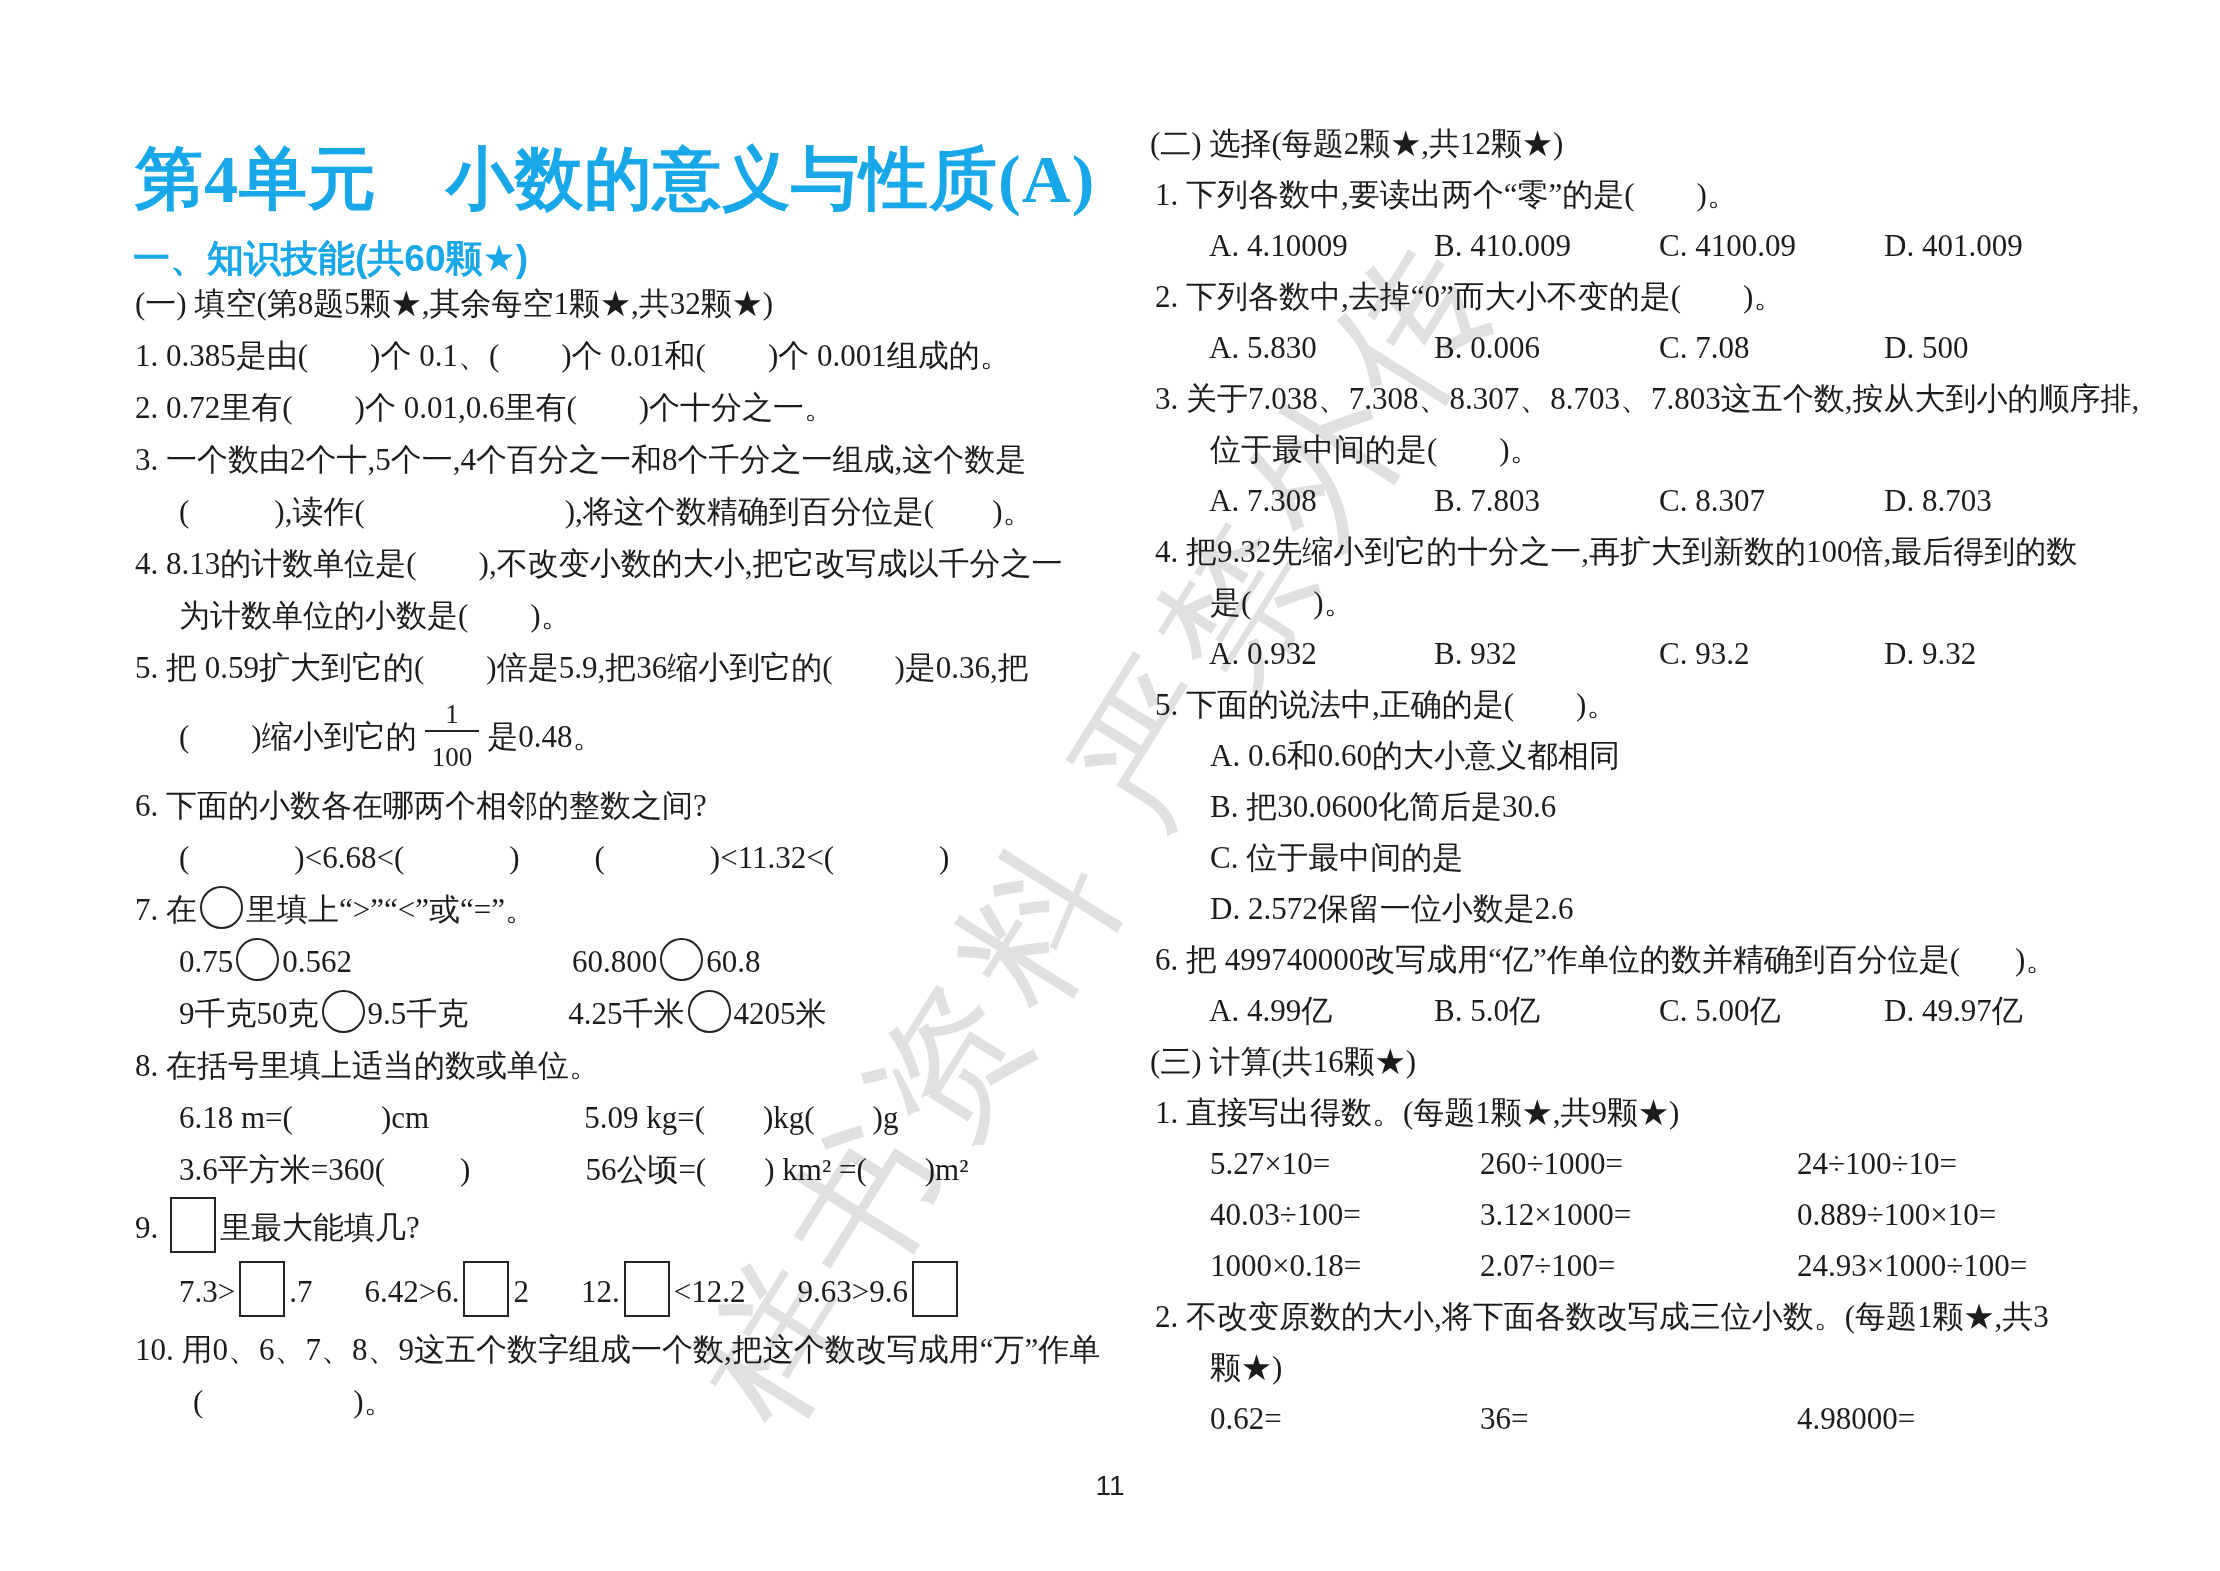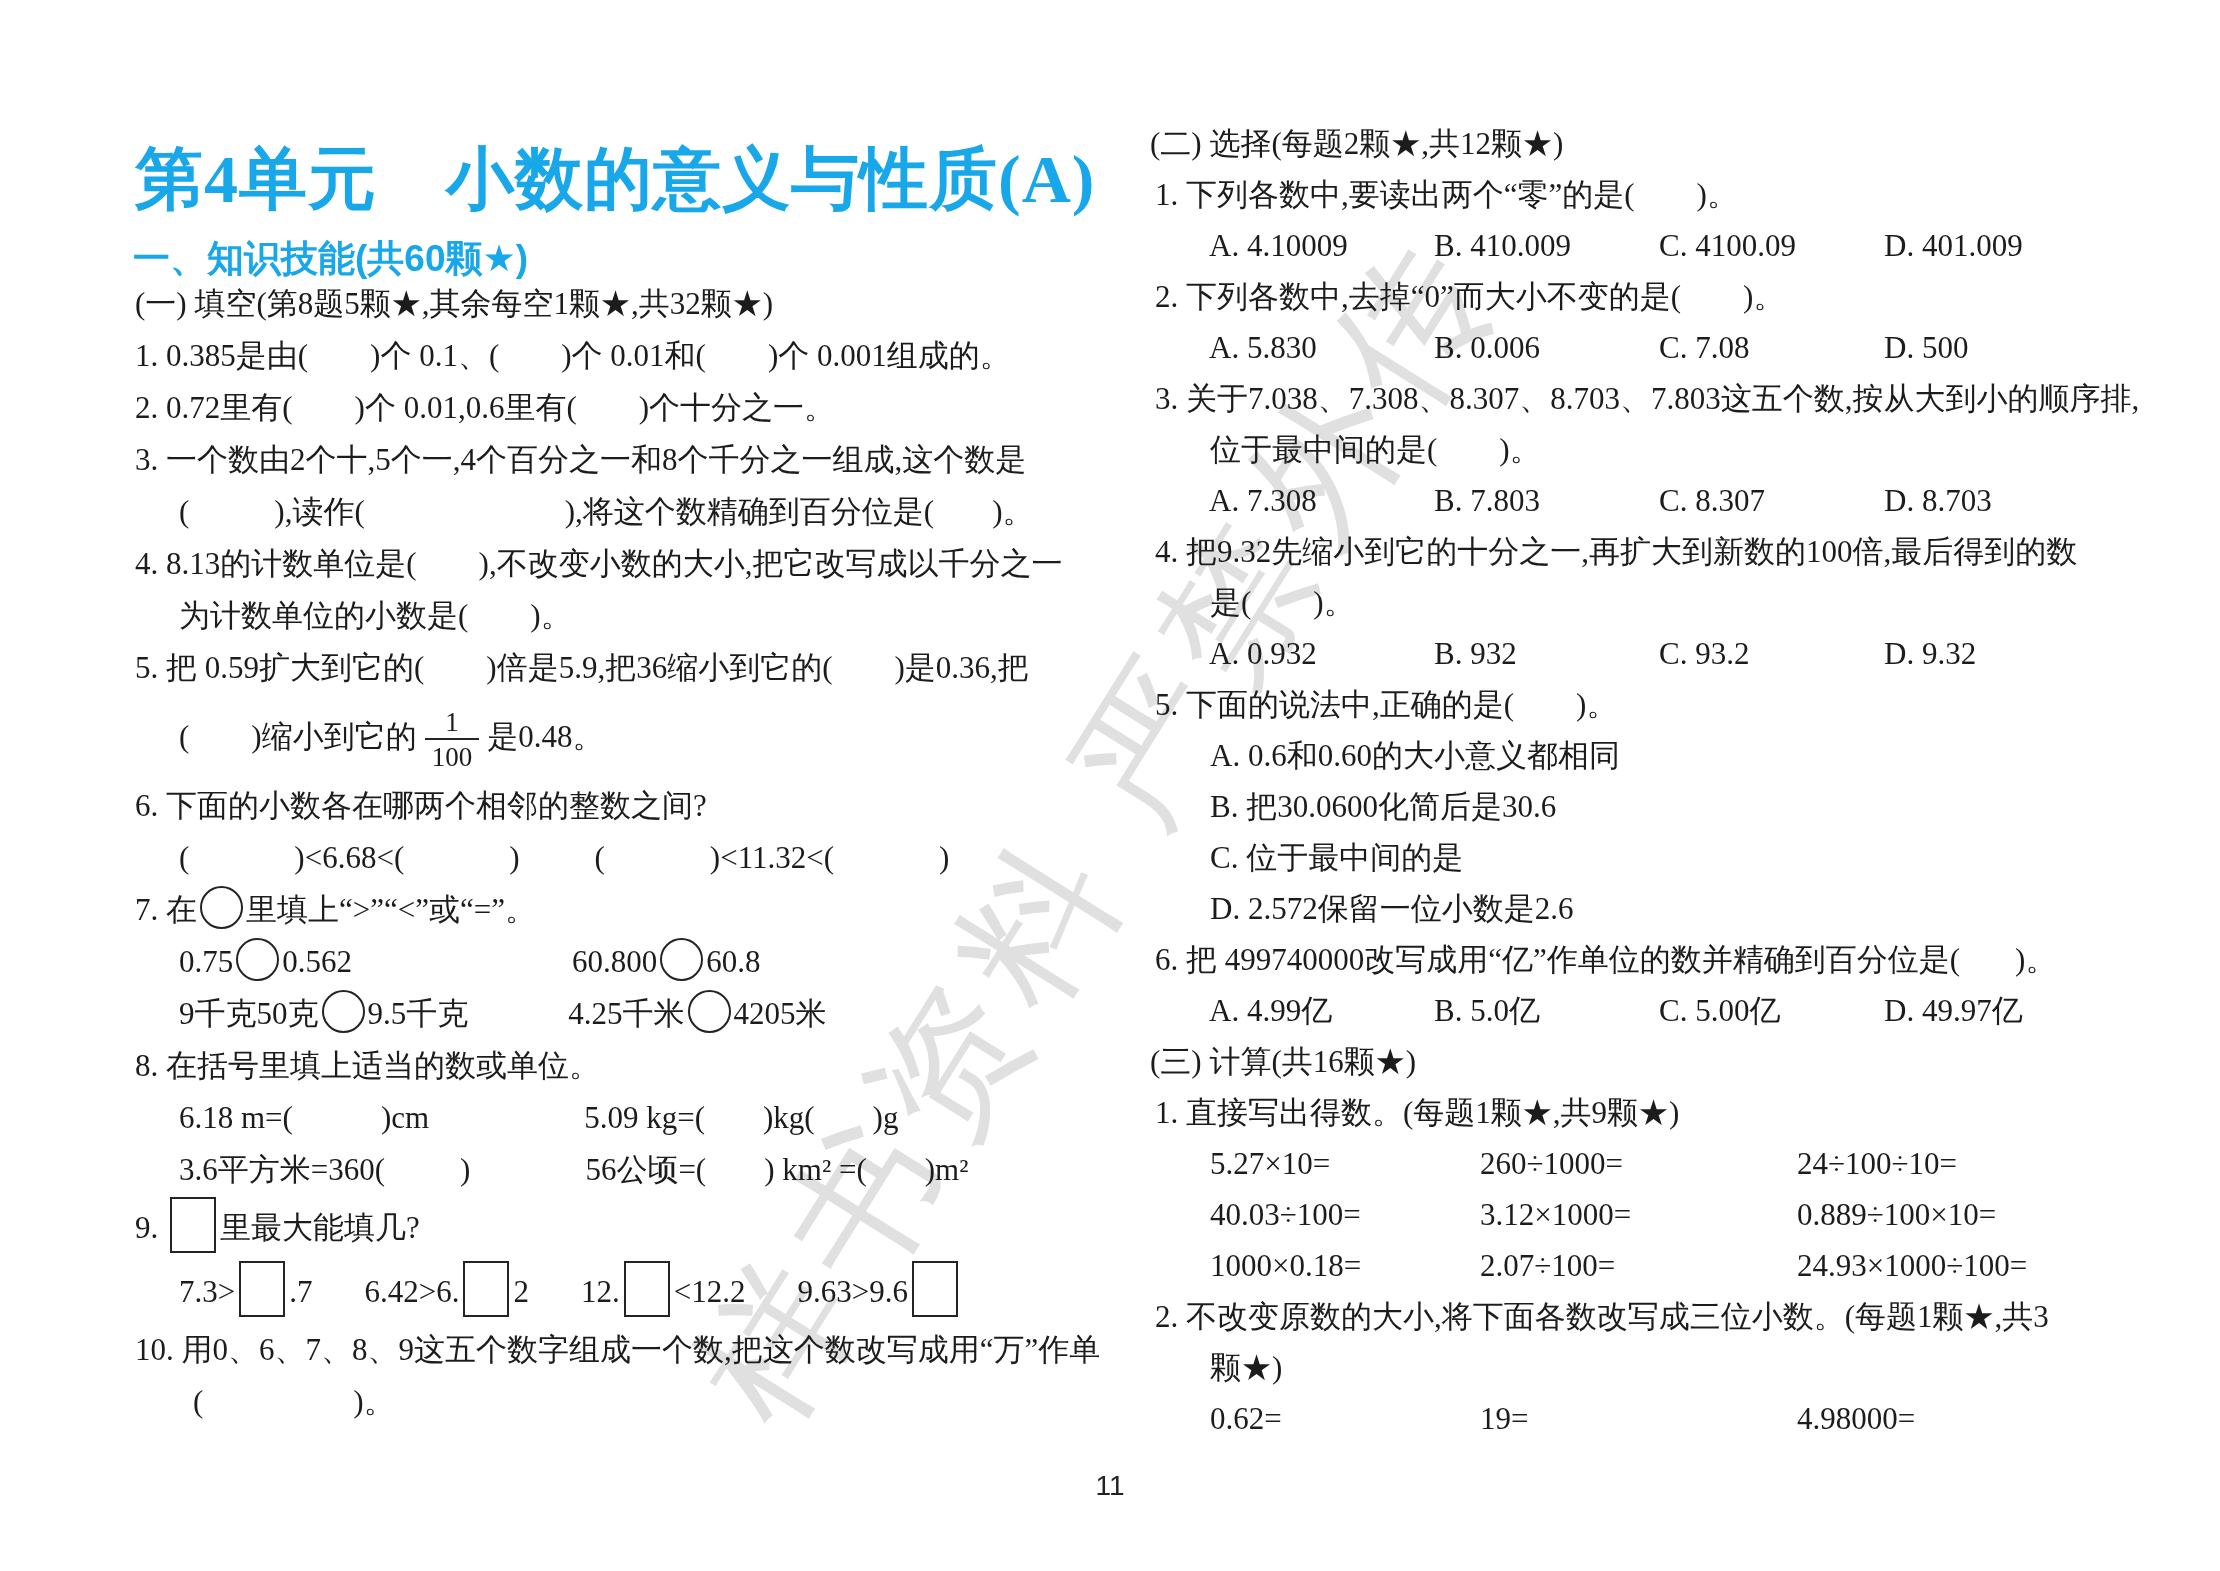--- a/index.html
+++ b/index.html
@@ -48,21 +48,21 @@
   }
   .sqbox{
     display:inline-block;width:46px;height:56px;border:2.5px solid #242424;
     vertical-align:-15px;margin:0 4px;background:#fff;box-sizing:border-box;
   }
   .frac{
     display:inline-block;text-align:center;vertical-align:middle;
     margin:0 8px;font-size:27px;line-height:normal;
   }
   .frac .fn{display:block;line-height:32px;}
-  .frac .fd{display:block;border-top:2px solid #242424;line-height:34px;padding:0 7px;}
+  .frac .fd{display:block;border-top:2px solid #242424;line-height:34px;padding:8px 7px;}
   .optcell{display:inline-block;width:225px;}
   .optcell:last-child{width:auto;}
   .eqcell{display:inline-block;}
   .eq .eqcell:nth-child(1){width:270px;}
   .eq .eqcell:nth-child(2){width:317px;}
   .page-number{
     position:absolute;left:0;top:1470px;width:2220px;text-align:center;
     font-family:"Liberation Sans","DejaVu Sans",sans-serif;font-size:28px;color:#222;
   }
 </style>
@@ -118,16 +118,16 @@
     <div class="line cont"><span class="txt">D. 2.572保留一位小数是2.6</span></div>
     <div class="line num"><span class="txt">6. 把 499740000改写成用“亿”作单位的数并精确到百分位是</span><span class="blank"><span class="pr">(</span><span class="sp" style="width: 55px;"></span><span class="pr">)</span></span><span class="txt">。</span></div>
     <div class="line opts"><span class="optcell">A. 4.99亿</span><span class="optcell">B. 5.0亿</span><span class="optcell">C. 5.00亿</span><span class="optcell">D. 49.97亿</span></div>
     <div class="line sec"><span class="txt">(三) 计算(共16颗★)</span></div>
     <div class="line num"><span class="txt">1. 直接写出得数。(每题1颗★,共9颗★)</span></div>
     <div class="line eq"><span class="eqcell">5.27×10=</span><span class="eqcell">260÷1000=</span><span class="eqcell">24÷100÷10=</span></div>
     <div class="line eq"><span class="eqcell">40.03÷100=</span><span class="eqcell">3.12×1000=</span><span class="eqcell">0.889÷100×10=</span></div>
     <div class="line eq"><span class="eqcell">1000×0.18=</span><span class="eqcell">2.07÷100=</span><span class="eqcell">24.93×1000÷100=</span></div>
     <div class="line num"><span class="txt">2. 不改变原数的大小,将下面各数改写成三位小数。(每题1颗★,共3</span></div>
     <div class="line cont"><span class="txt">颗★)</span></div>
-    <div class="line eq"><span class="eqcell">0.62=</span><span class="eqcell">19=</span><span class="eqcell">4.98000=</span></div>
+    <div class="line eq"><span class="eqcell">0.62=</span><span class="eqcell">36=</span><span class="eqcell">4.98000=</span></div>
   </div>
 
 <div class="page-number">11</div>
 
 </body></html>

